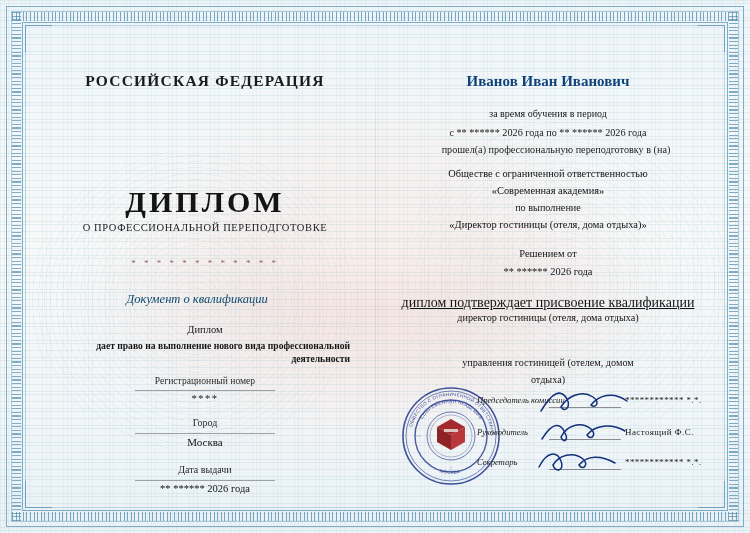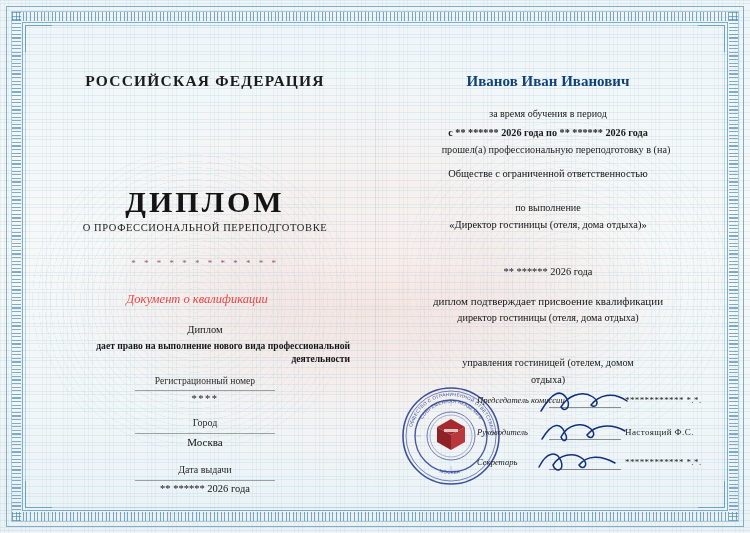--- a/index.html
+++ b/index.html
@@ -189,21 +189,21 @@
     font-size: 9px;
     letter-spacing: 3px;
     color: #8d5a66;
   }
 
   .doc-qual {
     position: absolute;
     top: 252px; left: 0; right: 16px;
     font-size: 12.5px;
     font-style: italic;
-    color: #ef4444;
+    color: #0c4a6e;
   }
 
   .diplom-small {
     position: absolute;
     top: 284px; left: 0; right: 0;
     font-size: 10.5px;
     color: #171717;
   }
   .grants-right {
     position: absolute;
@@ -280,21 +280,20 @@
     position: absolute;
     top: 68px; left: 0; right: 0;
     font-size: 10px;
     color: #1a1a1a;
   }
   .r-dates {
     position: absolute;
     top: 87px; left: 0; right: 0;
     font-size: 10.2px;
     color: #1a1a1a;
-    font-weight: bold;
   }
   .r-passed {
     position: absolute;
     top: 104px; left: 16px; right: 0;
     font-size: 10.2px;
     color: #1a1a1a;
   }
   .r-org1 {
     position: absolute;
     top: 128px; left: 0; right: 0;
@@ -329,22 +328,23 @@
   .r-decision-date {
     position: absolute;
     top: 226px; left: 0; right: 0;
     font-size: 10.4px;
     color: #141414;
   }
 
   .r-conf1 {
     position: absolute;
     top: 255px; left: 4px; right: 4px;
-    font-size: 11px;
-    color: #141414;
+    font-size: 14px;
+    color: #141414;
+    text-decoration: underline;
   }
   .r-conf2 {
     position: absolute;
     top: 272px; left: 4px; right: 4px;
     font-size: 10.2px;
     color: #141414;
   }
 
   .r-right1 {
     position: absolute;
@@ -458,23 +458,25 @@
     </div>
 
     <div class="right-col">
       <div class="r-name">Иванов Иван Иванович</div>
 
       <div class="r-period">за время обучения в период</div>
       <div class="r-dates">с ** ****** 2026 года по ** ****** 2026 года</div>
       <div class="r-passed">прошел(а) профессиональную переподготовку в (на)</div>
 
       <div class="r-org1">Обществе с ограниченной ответственностью</div>
+      <div class="r-org2">«Современная академия»</div>
       <div class="r-prog-label">по выполнение</div>
       <div class="r-prog">«Директор гостиницы (отеля, дома отдыха)»</div>
 
+      <div class="r-decision">Решением от</div>
       <div class="r-decision-date">** ****** 2026 года</div>
 
       <div class="r-conf1">диплом подтверждает присвоение квалификации</div>
       <div class="r-conf2">директор гостиницы (отеля, дома отдыха)</div>
 
       <div class="r-right2">управления гостиницей (отелем, домом</div>
       <div class="r-right3">отдыха)</div>
     </div>
 
     <div class="seal">

